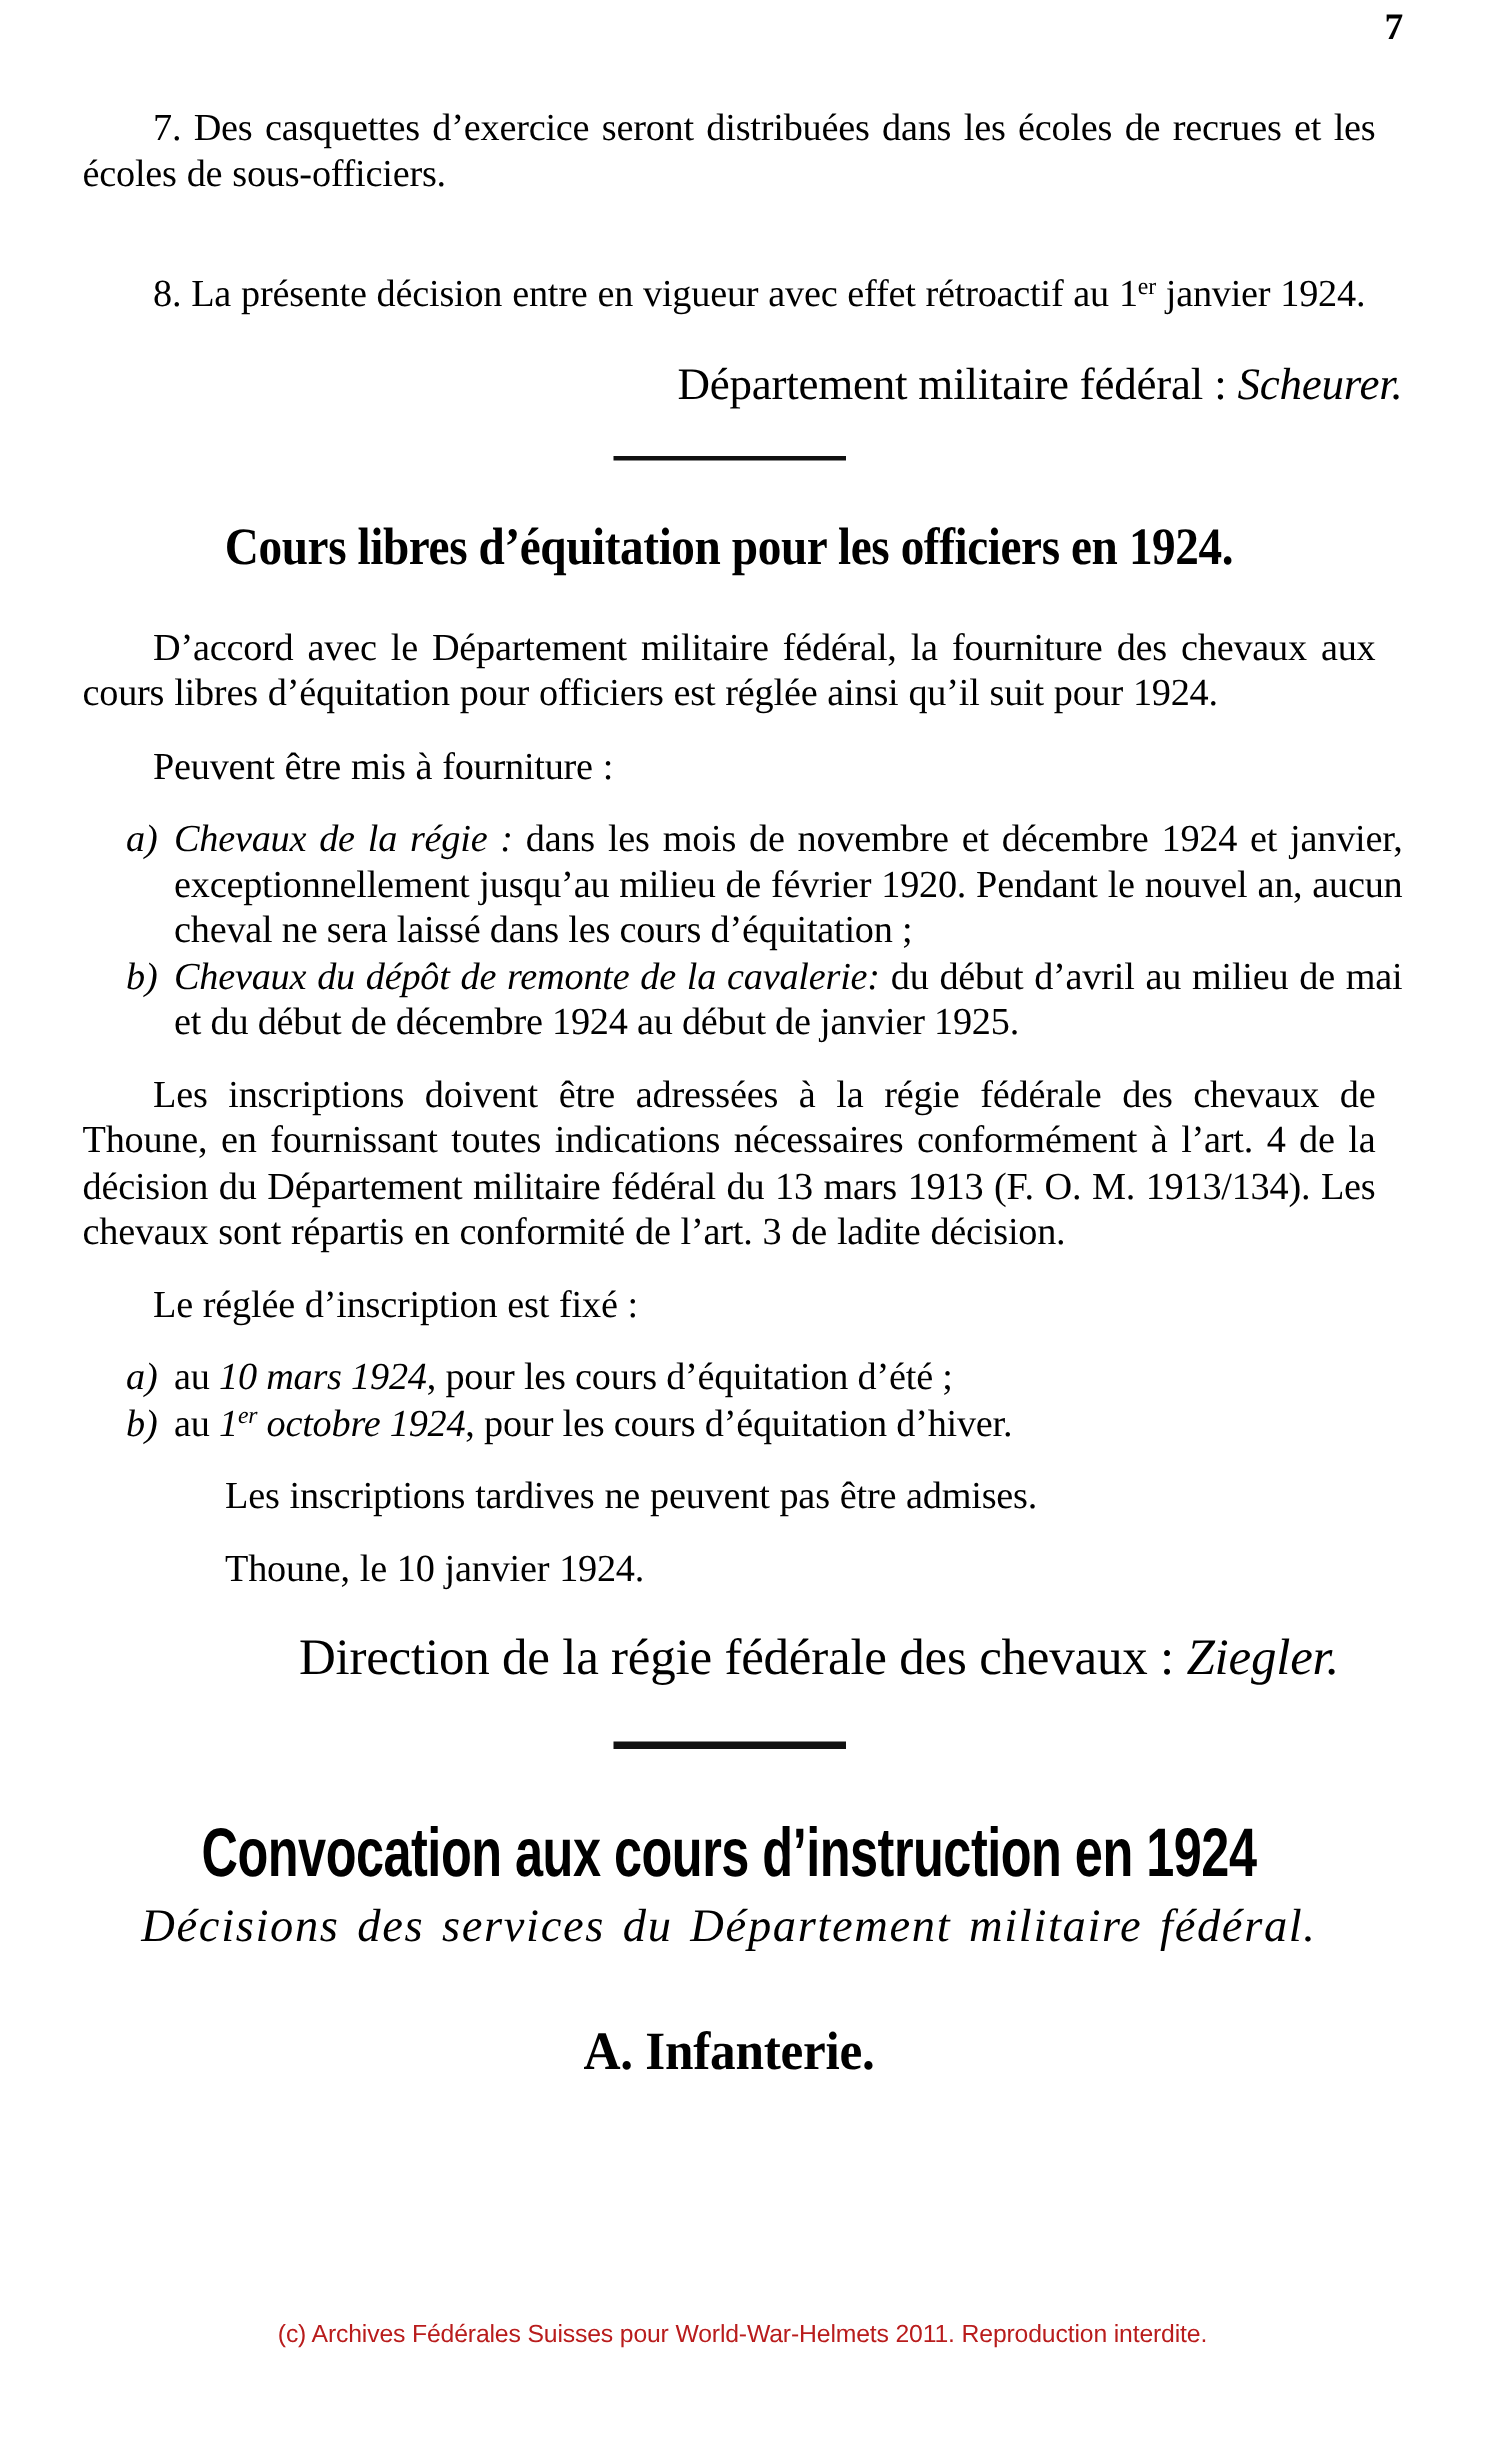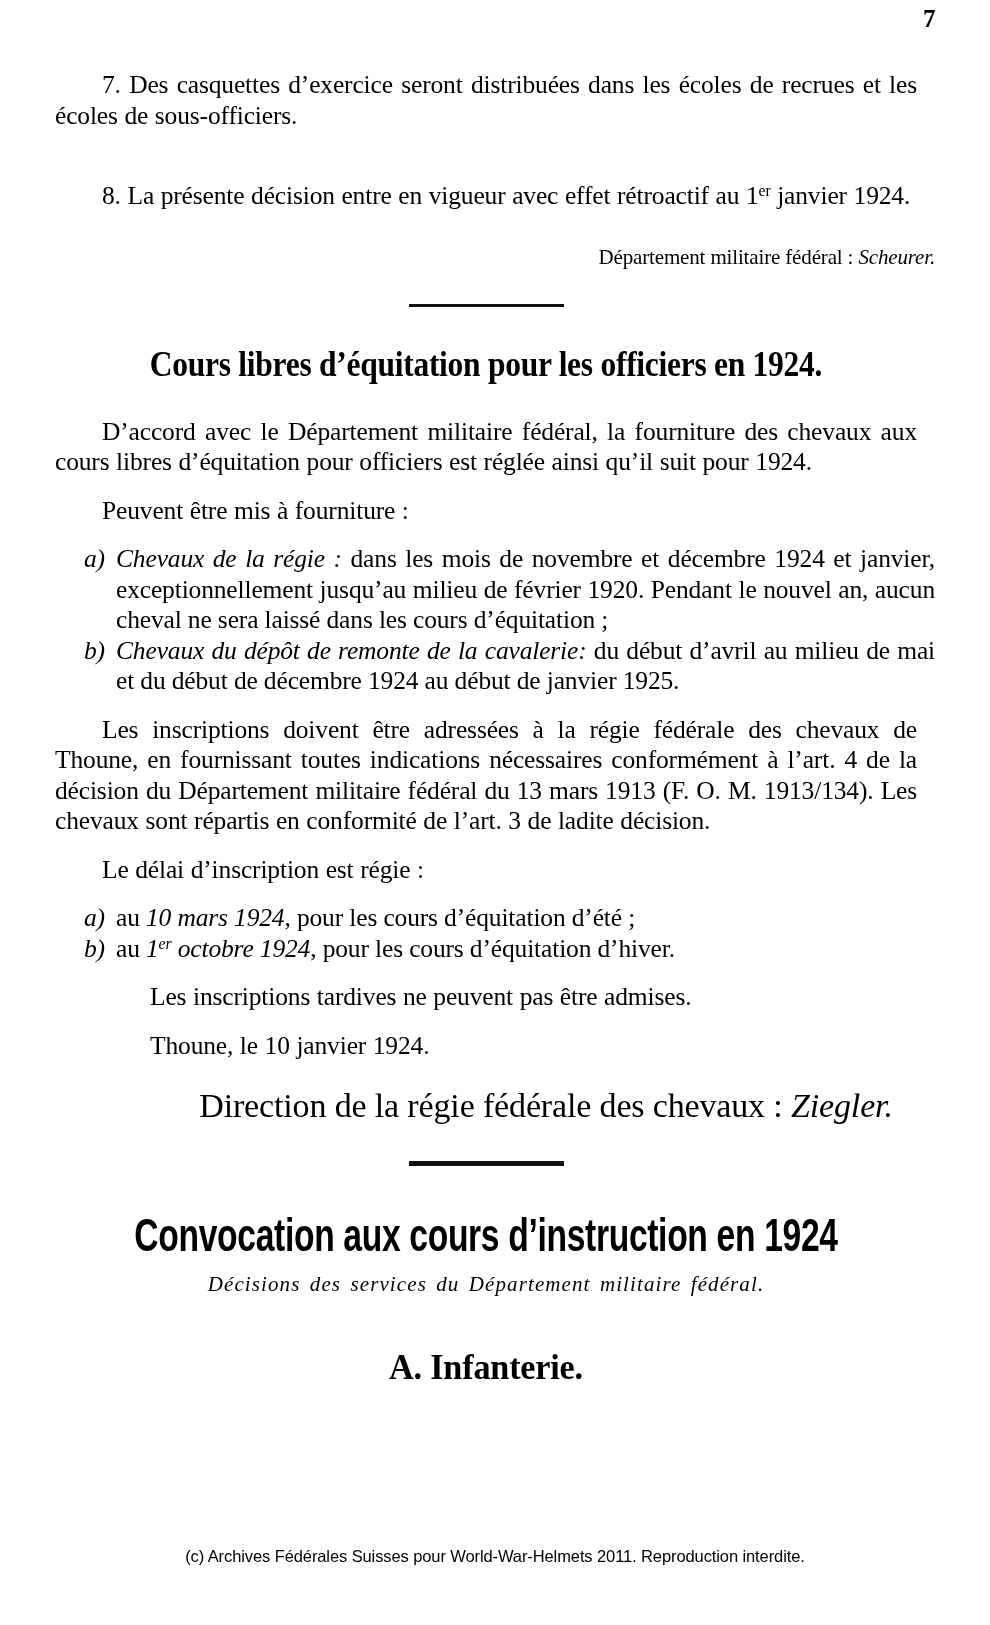--- a/index.html
+++ b/index.html
@@ -95,21 +95,21 @@
 
   sup.ord {
     font-size: 0.62em;
     vertical-align: 0.52em;
     line-height: 0;
   }
 
   
   .sig-right {
     text-align: right;
-    font-size: 21px;
+    font-size: 30px;
     line-height: 34px;
     letter-spacing: -0.15px;
   }
   .sig-center-right {
     text-align: center;
     font-size: 34px;
     line-height: 34px;
     letter-spacing: -0.15px;
     padding-left: 120px;
   }
@@ -149,21 +149,21 @@
     text-align: center;
     transform: scaleX(0.82) scaleY(1.12);
     transform-origin: center center;
     letter-spacing: -0.4px;
     white-space: nowrap;
   }
 
   .subtitle-italic {
     font-family: "Liberation Serif", "DejaVu Serif", serif;
     font-style: italic;
-    font-size: 21px;
+    font-size: 31px;
     line-height: 32px;
     text-align: center;
     letter-spacing: 1.1px;
     word-spacing: 3px;
   }
 
   .heading-3 {
     font-family: "Liberation Serif", "DejaVu Serif", serif;
     font-weight: 700;
     font-size: 36px;
@@ -177,21 +177,21 @@
   
   .footer {
     position: absolute;
     left: 0;
     right: 0;
     top: 1545px;
     text-align: center;
     font-family: "Liberation Sans", "DejaVu Sans", sans-serif;
     font-size: 16.5px;
     line-height: 22px;
-    color: #000000;
+    color: #b91c1c;
     letter-spacing: -0.1px;
   }
   .sp-10 { height: 10px; }
   .sp-14 { height: 14px; }
   .sp-18 { height: 18px; }
   .sp-30 { height: 30px; }
   .sp-38 { height: 38px; }
   .sp-46 { height: 46px; }
 </style>
 </head>
@@ -232,21 +232,21 @@
     <div class="list-item">
       <span class="list-marker">a)</span><span class="it">Chevaux de la régie :</span><span> dans les mois de novembre et décembre 1924 et janvier, exceptionnellement jusqu’au milieu de février 1920. Pendant le nouvel an, aucun cheval ne sera laissé dans les cours d’équitation ;</span>
     </div>
 
     <div class="list-item">
       <span class="list-marker">b)</span><span class="it">Chevaux du dépôt de remonte de la cavalerie:</span><span> du début d’avril au milieu de mai et du début de décembre 1924 au début de janvier 1925.</span>
     </div>
 
     <p class="body-text indent">Les inscriptions doivent être adressées à la régie fédérale des chevaux de Thoune, en fournissant toutes indications nécessaires conformément à l’art. 4 de la décision du Département militaire fédéral du 13 mars 1913 (F. O. M. 1913/134). Les chevaux sont répartis en conformité de l’art. 3 de ladite décision.</p>
 
-    <p class="body-text indent no-justify">Le délai d’inscription est régie :</p>
+    <p class="body-text indent no-justify">Le réglée d’inscription est fixé :</p>
 
     <div class="list-item loose">
       <span class="list-marker">a)</span><span>au </span><span class="it">10 mars 1924</span><span>, pour les cours d’équitation d’été ;</span>
     </div>
 
     <div class="list-item loose">
       <span class="list-marker">b)</span><span>au </span><span class="it">1</span><sup class="ord it">er</sup><span class="it"> octobre 1924</span><span>, pour les cours d’équitation d’hiver.</span>
     </div>
 
     <p class="body-text indent-lg no-justify">Les inscriptions tardives ne peuvent pas être admises.</p>

